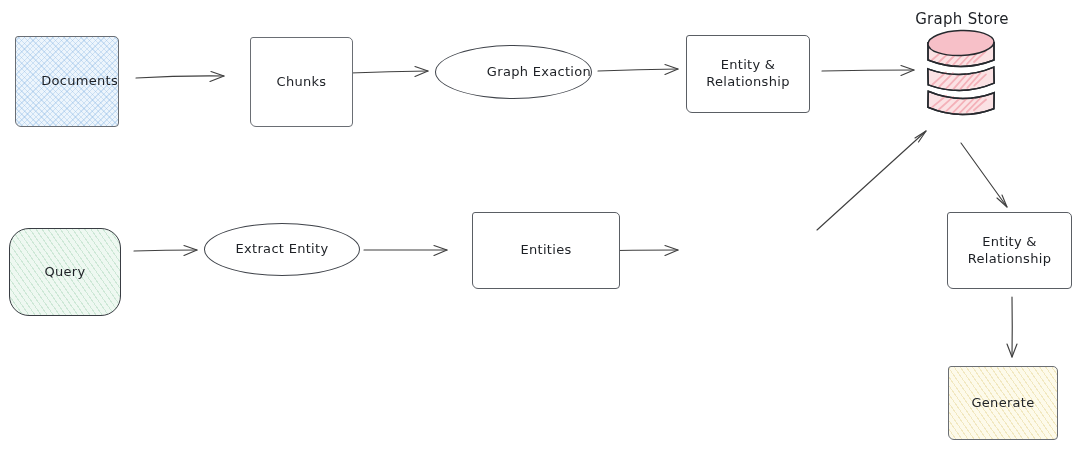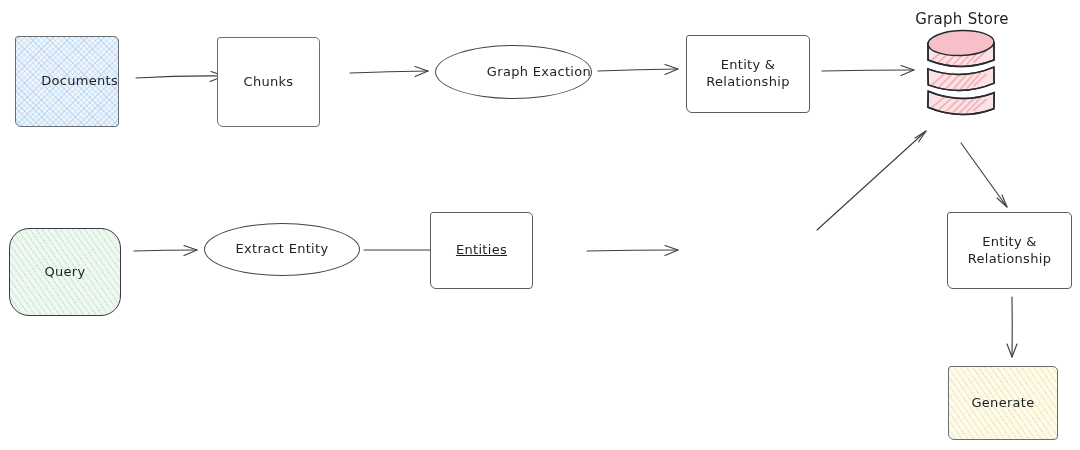--- a/index.html
+++ b/index.html
@@ -15,29 +15,29 @@
   }
   .rect{border:1.4px solid #5a5e64;border-radius:3px 5px 4px 6px;background:#ffffff;}
   .ellipse{border:1.4px solid #3f434a;border-radius:50%;background:#ffffff;}
 
   .n-documents{left:15px;top:36px;width:104px;height:91px;
     background:
       repeating-linear-gradient(45deg, rgba(125,175,225,.30) 0 1px, transparent 1px 4px),
       repeating-linear-gradient(-45deg, rgba(125,175,225,.30) 0 1px, transparent 1px 4px),
       #edf5fc;
     border-color:#6a6e74;justify-content:flex-end;}
-  .n-chunks{left:217px;top:37px;width:103px;height:90px;border-color:#6a6e74;text-align:right;}
+  .n-chunks{left:250px;top:37px;width:103px;height:90px;border-color:#6a6e74;text-align:right;}
   .n-graph-extraction{left:435px;top:45px;width:157px;height:54px;justify-content:flex-end;}
   .n-er-ingest{left:686px;top:35px;width:124px;height:78px;padding:0 8px;}
   .n-query{left:9px;top:208px;width:112px;height:88px;border-radius:20px;border:1.5px solid #393d43;
     background:
       repeating-linear-gradient(55deg, rgba(120,190,145,.28) 0 1px, transparent 1px 5px),
       #eef8f1; margin-top: 20px;}
   .n-extract-entity{left:204px;top:223px;width:156px;height:53px;}
-  .n-entities{left:430px;top:212px;width:103px;height:77px;text-decoration:underline;}
+  .n-entities{left:472px;top:212px;width:148px;height:77px;}
   .n-retrieve{left:685px;top:223px;width:156px;height:54px;}
   .n-er-query{left:947px;top:212px;width:125px;height:77px;padding:0 8px;}
   .n-generate{left:948px;top:366px;width:110px;height:74px;border-color:#6a6e74;
     background:
       repeating-linear-gradient(55deg, rgba(215,190,95,.30) 0 1px, transparent 1px 5px),
       #fdfaea;}
 
   .store{position:absolute;left:922px;top:26px;width:78px;height:100px;z-index:2;}
   .store-label{
     position:absolute;left:908px;top:10px;width:108px;text-align:center;

